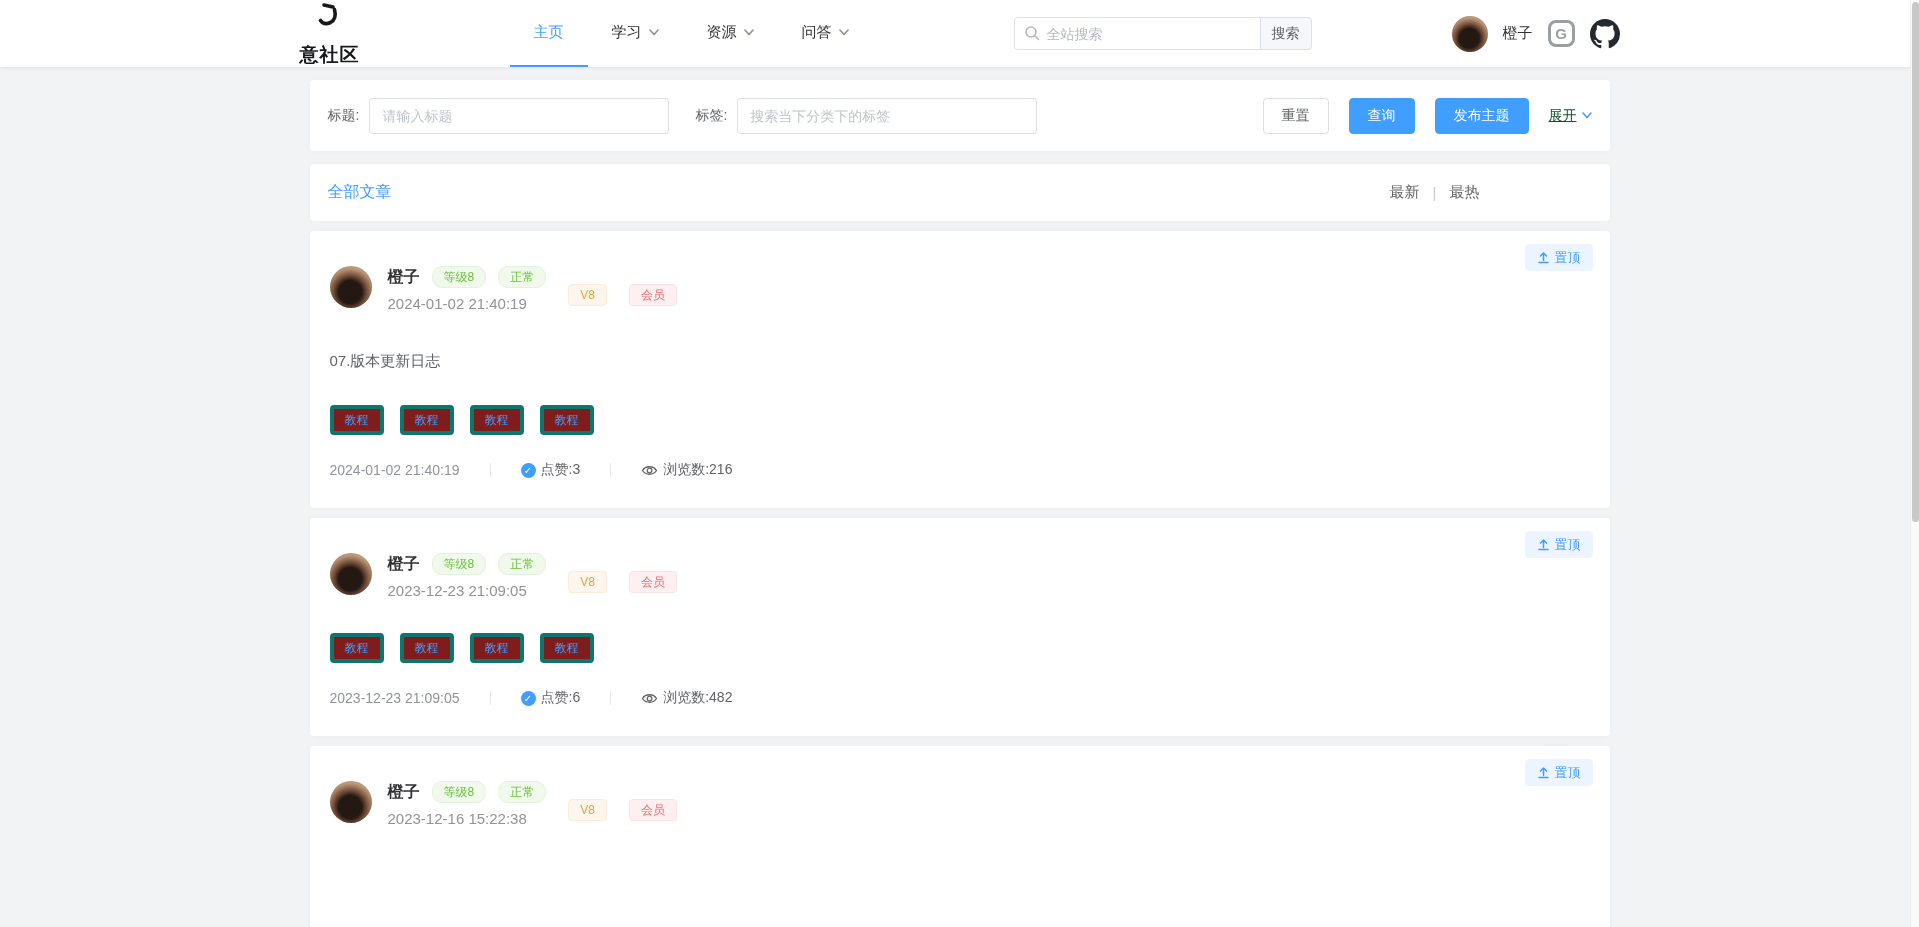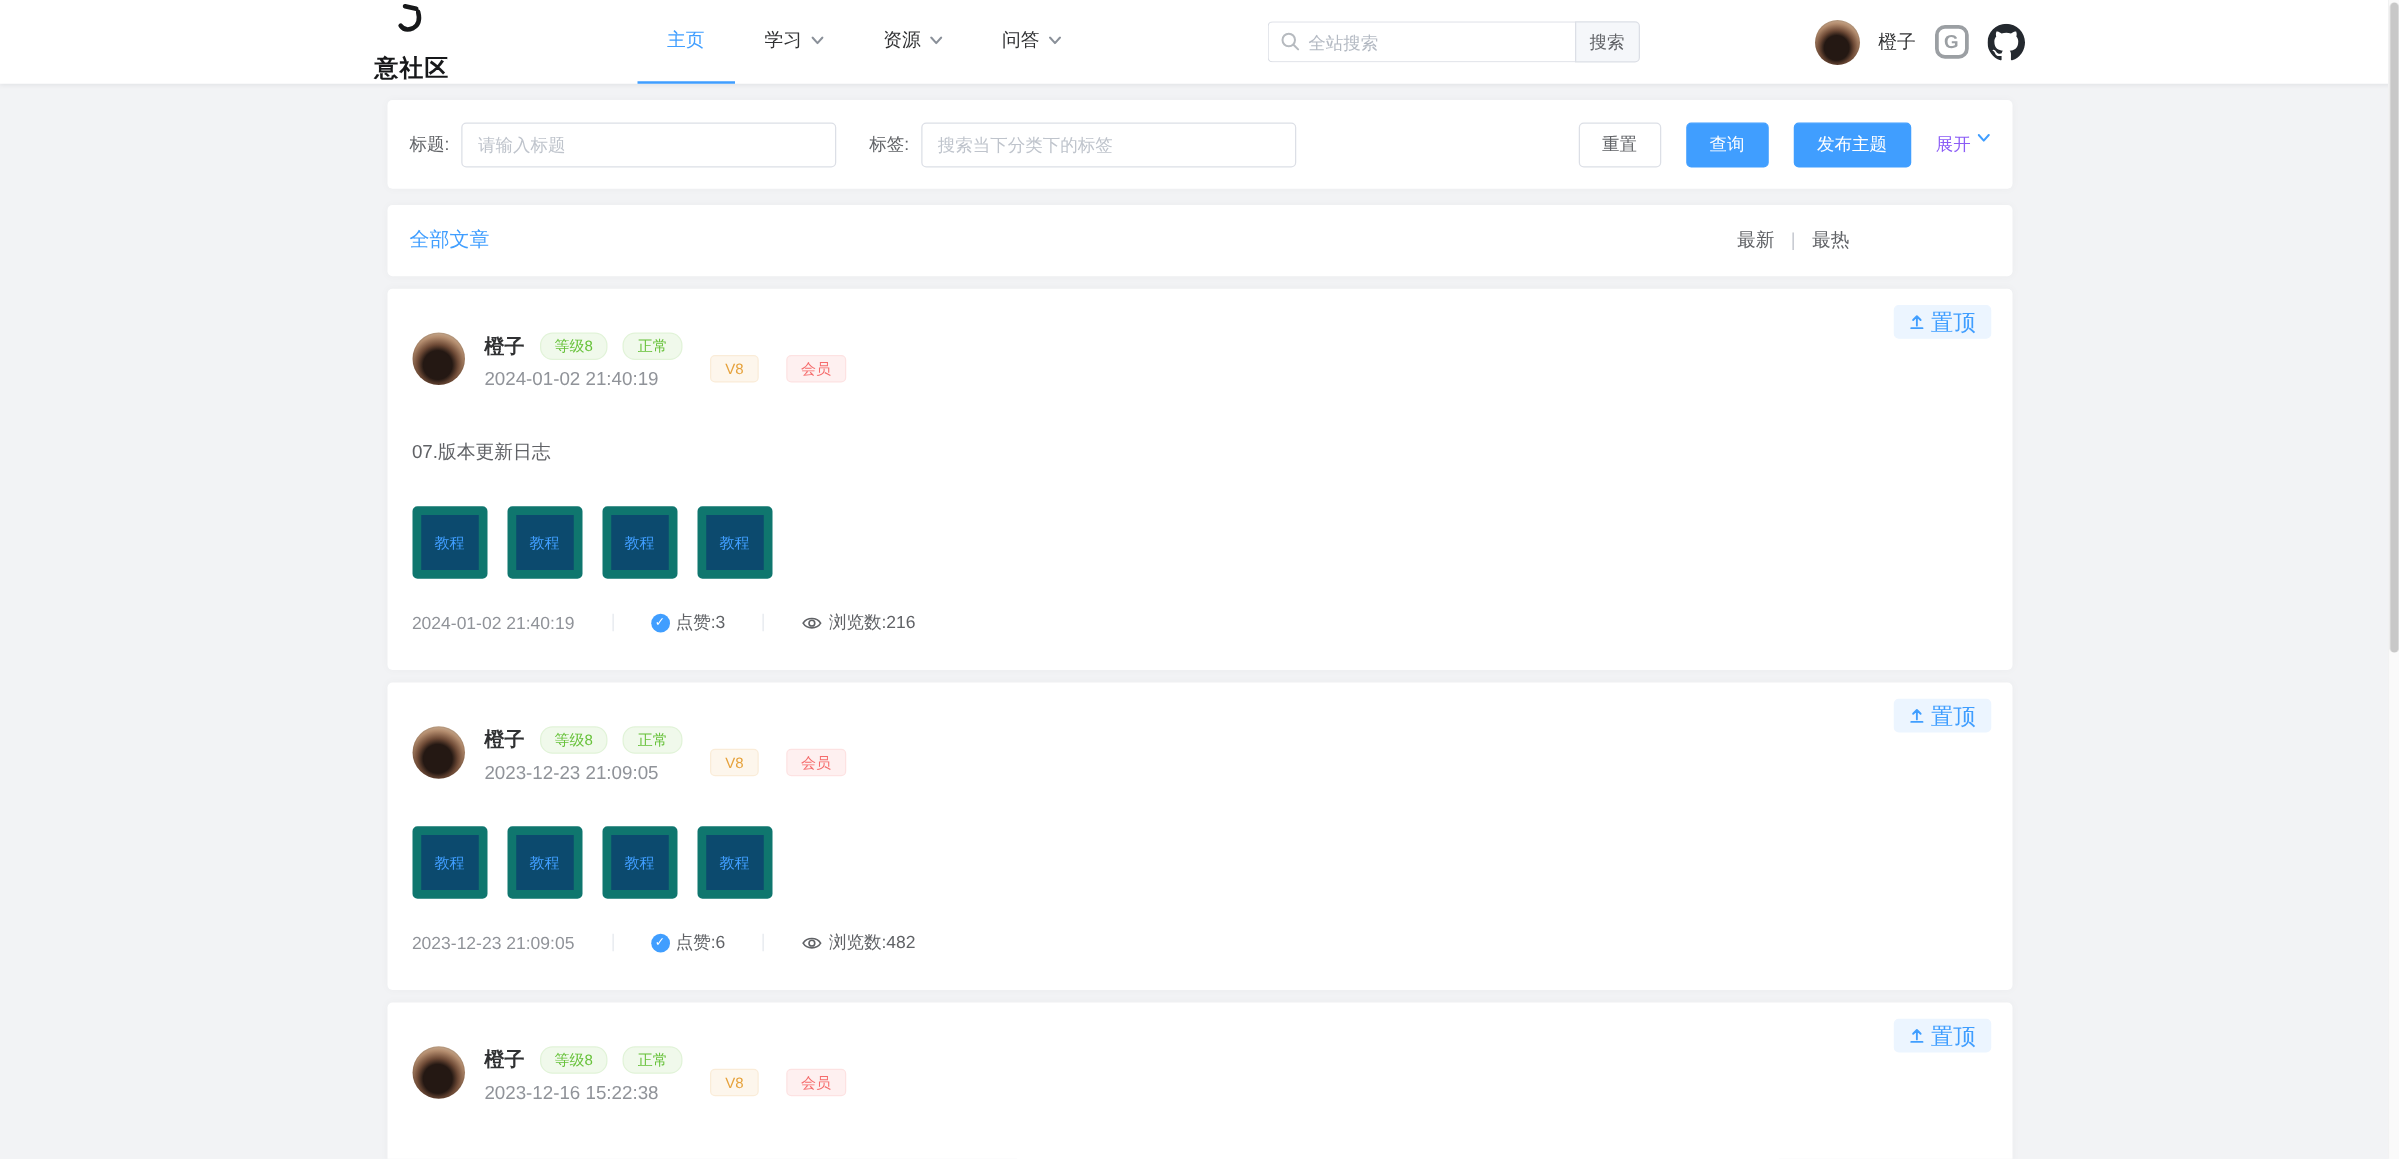--- a/index.html
+++ b/index.html
@@ -41,50 +41,50 @@
 
   .filter-card { height:71px; display:flex; align-items:center; padding:0 18px; }
   .filter-group { display:flex; align-items:center; margin-right:26px; }
   .filter-label { font-size:14px; color:#606266; margin-right:10px; white-space:nowrap; }
   .filter-input { width:300px; height:36px; border:1px solid #dcdfe6; border-radius:4px; padding:0 12px; font-size:14px; color:#606266; outline:none; font-family:inherit; }
   .filter-input::placeholder { color:#bfc4cc; }
   .filter-actions { margin-left:auto; display:flex; align-items:center; gap:20px; }
   .btn { height:36px; border-radius:4px; font-size:14px; cursor:pointer; font-family:inherit; }
   .btn-plain { background:#fff; border:1px solid #dcdfe6; color:#606266; padding:0 18px; }
   .btn-primary { background:#409eff; border:1px solid #409eff; color:#fff; padding:0 18px; }
-  .expand-link { display:flex; gap:5px; color:#8b5cf6; font-size:14px; cursor:pointer; }
+  .expand-link { display:flex; align-items:center; gap:5px; color:#14532d; font-size:14px; cursor:pointer;text-decoration:underline; }
   .expand-link .chev polyline { stroke:#409eff; }
 
   .list-header { margin-top:13px; height:57px; display:flex; align-items:center; padding:0 18px; }
   .all-articles { color:#409eff; font-size:16px; cursor:pointer; }
   .sort { margin-left:auto; margin-right:112px; display:flex; align-items:center; gap:13px; font-size:15px; color:#606266; }
   .sort-item { cursor:pointer; }
   .sort-sep { color:#c6cad1; }
 
   
   .post-card { margin-top:10px; position:relative; padding:18px 20px 29px; min-height:100px; }
-  .pin-btn { position:absolute; top:13px; right:17px; height:27px; display:flex; align-items:center; gap:5px; background:#ecf5ff; border:1px solid #ecf5ff; border-radius:4px; color:#409eff; font-size:18px; padding:0 11px; cursor:pointer; font-family:inherit; }
+  .pin-btn { position:absolute; top:13px; right:17px; height:27px; display:flex; align-items:center; gap:5px; background:#ecf5ff; border:1px solid #ecf5ff; border-radius:4px; color:#409eff; font-size:13px; padding:0 11px; cursor:pointer; font-family:inherit; }
   .pin-icon { width:13px; height:13px; }
   .pin-icon path { fill:none; stroke:#409eff; stroke-width:1.5; stroke-linecap:round; stroke-linejoin:round; }
 
   .post-head { display:flex; margin-top:17px; }
   .avatar-lg { width:42px; height:42px; border-radius:50%; flex:0 0 42px; background:radial-gradient(circle at 48% 62%, #241813 0 34%, #6e4a36 48%, #b28b6d 66%, #d8c2a8 85%, #c9b096 100%); box-shadow:inset 0 0 0 1px rgba(0,0,0,.08); cursor:pointer; }
   .head-main { margin-left:16px; }
   .head-row1 { display:flex; align-items:center; gap:12px; }
   .author { font-size:16px; font-weight:bold; color:#303133; cursor:pointer; }
   .pill { font-size:12px; line-height:1; padding:4px 11px; border-radius:10px; white-space:nowrap; }
   .pill-green { color:#67c23a; background:#f0f9eb; border:1px solid #e1f3d8; }
   .pill-orange { color:#e6a23c; background:#fdf6ec; border:1px solid #faecd8; border-radius:4px; }
   .pill-red { color:#f56c6c; background:#fef0f0; border:1px solid #fde2e2; border-radius:4px; }
   .head-date { margin-top:7px; font-size:15px; color:#909399; }
   .head-badges2 { display:flex; align-items:center; gap:22px; margin-left:22px; align-self:center; margin-top:12px; }
 
   .post-title { margin-top:40px; font-size:15px; color:#606266; cursor:pointer; }
   .tags { margin-top:34px; display:flex; gap:16px; }
-  .tag { background:#0c4a6e; border:7px solid #0f766e; color:#409eff; font-size:12px; line-height:1; padding:16px 11px; border-radius:4px; cursor:pointer; }
+  .tag { background:#7f1d1d; border:4px solid #0f766e; color:#409eff; font-size:12px; line-height:1; padding:5px 11px; border-radius:4px; cursor:pointer; }
 
   .post-footer { margin-top:26px; display:flex; align-items:center; font-size:14px; color:#909399; }
   .foot-sep { width:1px; height:14px; background:#e4e7ed; margin:0 30px; }
   .foot-likes, .foot-views { display:flex; align-items:center; gap:5px; color:#606266; }
   .check-icon { width:15px; height:15px; border-radius:50%; background:#409eff; color:#fff; font-size:10px; line-height:15px; text-align:center; display:inline-block; }
   .eye-icon { width:17px; height:13px; }
   .eye-icon path, .eye-icon circle { fill:none; stroke:#606266; stroke-width:1.3; }
 
   
   .scrollbar-track { position:fixed; top:0; right:0; width:9px; height:927px; background:#fafafa; border-left:1px solid #ededed; z-index:10; }

